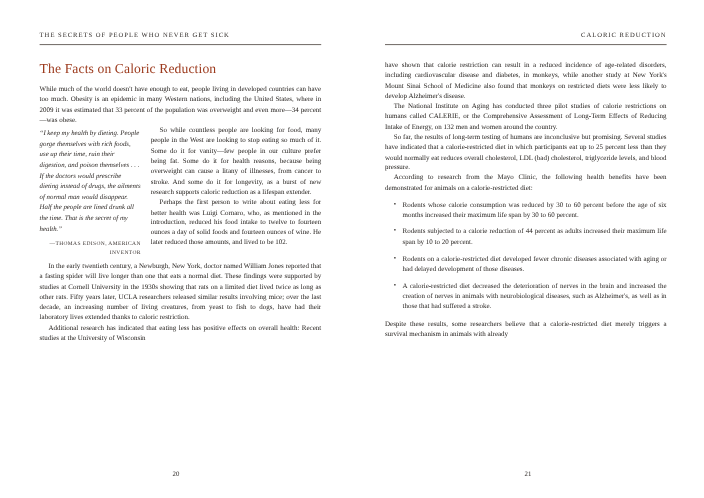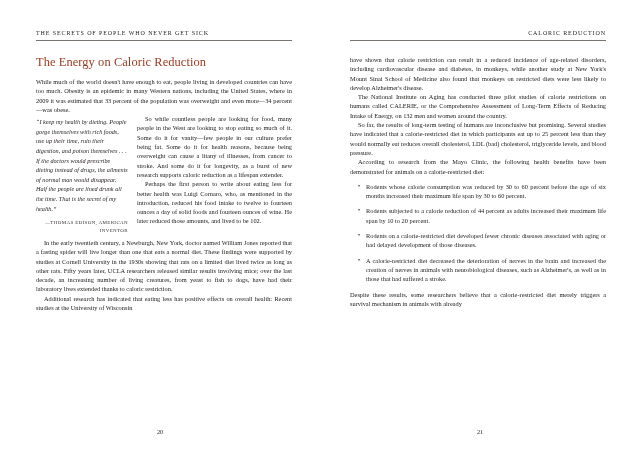--- a/index.html
+++ b/index.html
@@ -132,21 +132,21 @@
   .clearfix:after { content: ""; display: block; clear: both; }
 </style>
 </head>
 <body>
 
 <div class="spread">
 
   <div class="page page-left">
     <div class="running-head">The Secrets of People Who Never Get Sick</div>
 
-    <h1 class="chapter-title">The Energy on Caloric Reduction</h1>
+    <h1 class="chapter-title">The Facts on Caloric Reduction</h1>
 
     <p class="body first">While much of the world doesn't have enough to eat, people living in developed countries can have too much. Obesity is an epidemic in many Western nations, including the United States, where in 2009 it was estimated that 33 percent of the population was overweight and even more—34 percent—was obese.</p>
 
     <div class="pullquote">
       <span>“I keep my health by dieting. People gorge themselves with rich foods, use up their time, ruin their digestion, and poison themselves . . . If the doctors would prescribe dieting instead of drugs, the ailments of normal man would disappear. Half the people are lined drunk all the time. That is the secret of my health.”</span>
       <span class="attr">—Thomas Edison, American Inventor</span>
     </div>
 
     <p class="body">So while countless people are looking for food, many people in the West are looking to stop eating so much of it. Some do it for vanity—few people in our culture prefer being fat. Some do it for health reasons, because being overweight can cause a litany of illnesses, from cancer to stroke. And some do it for longevity, as a burst of new research supports caloric reduction as a lifespan extender.</p>
     <p class="body">Perhaps the first person to write about eating less for better health was Luigi Cornaro, who, as mentioned in the introduction, reduced his food intake to twelve to fourteen ounces a day of solid foods and fourteen ounces of wine. He later reduced those amounts, and lived to be 102.</p>

